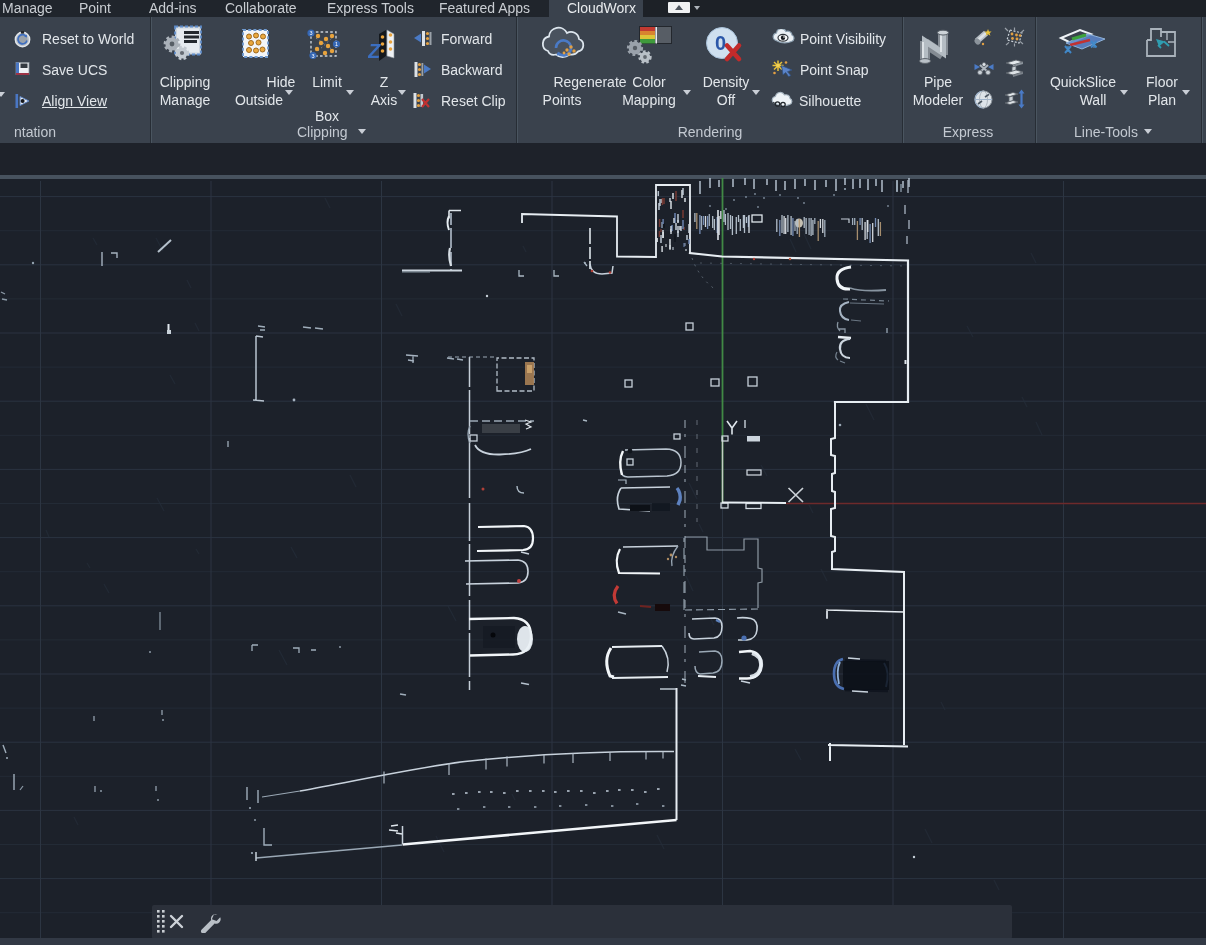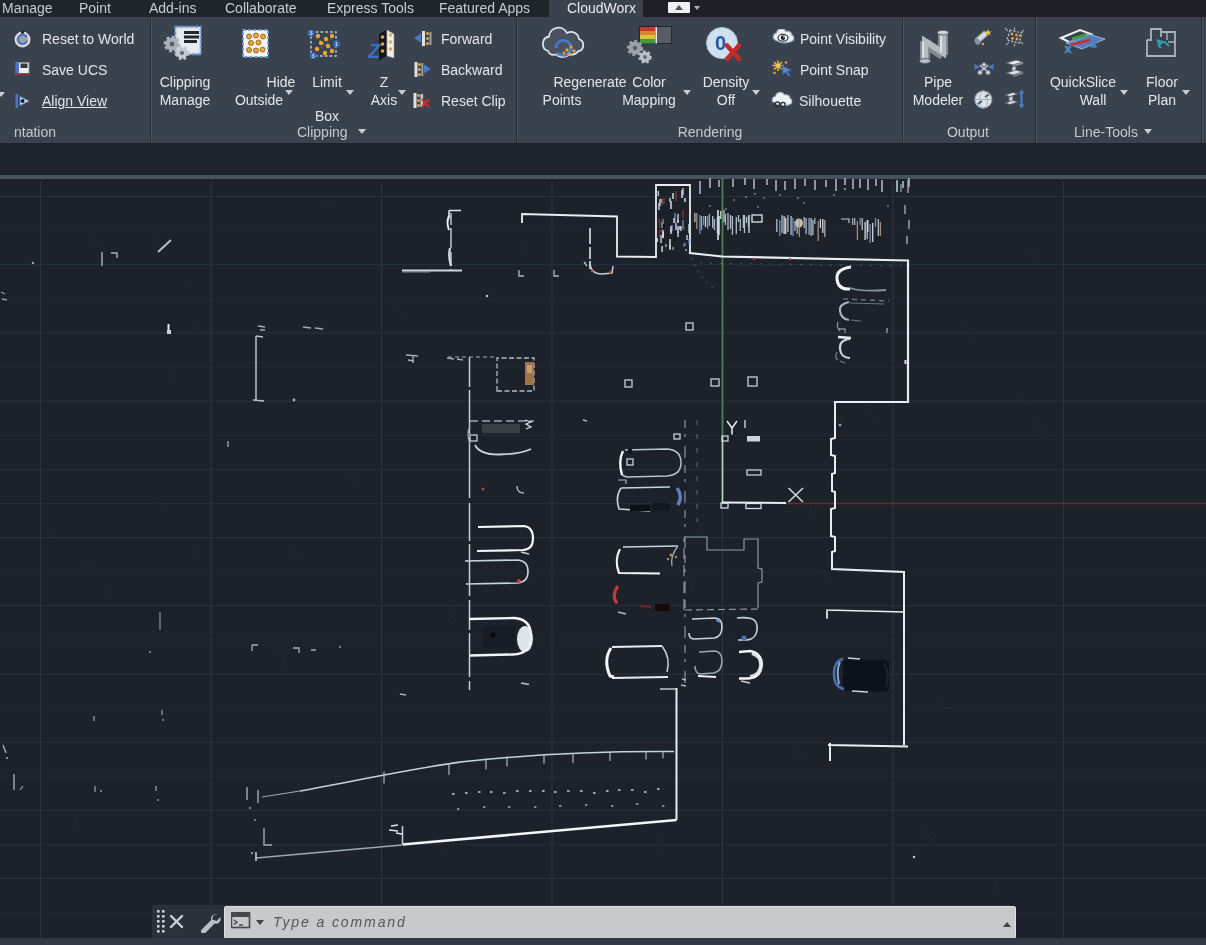--- a/index.html
+++ b/index.html
@@ -733,21 +733,21 @@
 <ellipse cx="9.5" cy="9.5" rx="4" ry="8.5" fill="none" stroke="#aeb6be" stroke-width="1"></ellipse>
 <path d="M4,14 l4,-3 M11,7 l4,-2.6" stroke="#4a5561" stroke-width="1.6"></path>
 </svg>
 <svg class="abs" style="left:1004px;top:89px;" width="22" height="20">
 <polygon points="1,6 9,3.5 14,5 6,7.5" fill="#e4e9ed" stroke="#596068" stroke-width="0.9"></polygon>
 <polygon points="5,8 9,7 9,12 5,13" fill="#c9d0d6" stroke="#596068" stroke-width="0.8"></polygon>
 <polygon points="1,14 9,11.5 14,13 6,15.5" fill="#dde2e6" stroke="#596068" stroke-width="0.9"></polygon>
 <path d="M17.5,2.5 V17" stroke="#4a7ac6" stroke-width="2.2"></path>
 <path d="M17.5,0.5 l3,4 h-6 z M17.5,19.5 l3,-4 h-6 z" fill="#4a7ac6"></path>
 </svg>
-<span class="lbl c2" style="left:968px;top:124px;">Output</span>
+<span class="lbl c2" style="left:968px;top:124px;">Express</span>
 
 <svg class="abs" style="left:1058px;top:27px;" width="50" height="34">
 <polygon points="3,11 22,3 33,7 13,16" fill="none" stroke="#eef2f6" stroke-width="2"></polygon>
 <polygon points="8,16 30,7 47,12 24,22" fill="#5b84c9" fill-opacity="0.88" stroke="#8fb2d8" stroke-width="1"></polygon>
 <path d="M14,12 L28,8" stroke="#3da23d" stroke-width="3"></path>
 <path d="M28,8 l-3.8,-1 l1,3.4 z" fill="#3da23d"></path>
 <path d="M12,18 L32,13" stroke="#c23131" stroke-width="2.4"></path>
 <path d="M7,19 l6,7 M13,19 l-6,7 M33,14 l5.5,6.5 M38.5,14 l-5.5,6.5" stroke="#3f86c8" stroke-width="2"></path>
 <path d="M10,19 v6 M36,15 v6" stroke="#4a90c8" stroke-width="1.2"></path>
 </svg>
@@ -780,24 +780,14 @@
 <rect x="0" y="20" width="2.6" height="2.6"></rect>
         <rect x="5" y="20" width="2.6" height="2.6"></rect>
 </g>
     </svg>
 <svg class="abs" style="left:17px;top:9px;" width="16" height="16">
       <path d="M2,2 L13,13 M13,2 L2,13" stroke="#ccd1d7" stroke-width="2.4" stroke-linecap="round"></path>
     </svg>
 <svg class="abs" style="left:45px;top:6px;" width="24" height="22">
       <path d="M20.5,3.5 a4.6,4.6 0 0 0 -6.3,5.6 L4.5,18.8 a2.5,2.5 0 0 0 3.5,3.5 L17.6,12.6 a4.6,4.6 0 0 0 5.6,-6.3 L19.6,9.9 L14.9,8.3 L16.9,3.6 Z" fill="#b9bfc6"></path>
     </svg>
-<div id="cmdin">
-<svg class="abs" style="left:6px;top:5px;" width="20" height="17">
-<rect x="0.5" y="0.5" width="18" height="15" fill="#c7c9cb" stroke="#45494f" stroke-width="1.6"></rect>
-<rect x="0.5" y="0.5" width="18" height="4.5" fill="#45494f"></rect>
-<path d="M3,8 l3,2.2 l-3,2.2 M8,13 h4" stroke="#45494f" stroke-width="1.4" fill="none"></path>
-</svg>
-<div class="abs" style="left:31px;top:13px;width:0;height:0;border-left:4.5px solid transparent;border-right:4.5px solid transparent;border-top:5.5px solid #3f444a;"></div>
-<div id="cmdtxt">Type a command</div>
-<div class="abs" style="left:778px;top:15px;width:0;height:0;border-left:4.5px solid transparent;border-right:4.5px solid transparent;border-bottom:5.5px solid #3f444a;"></div>
-</div>
 </div>
 <div id="bstrip"></div>
 
 </body></html>

